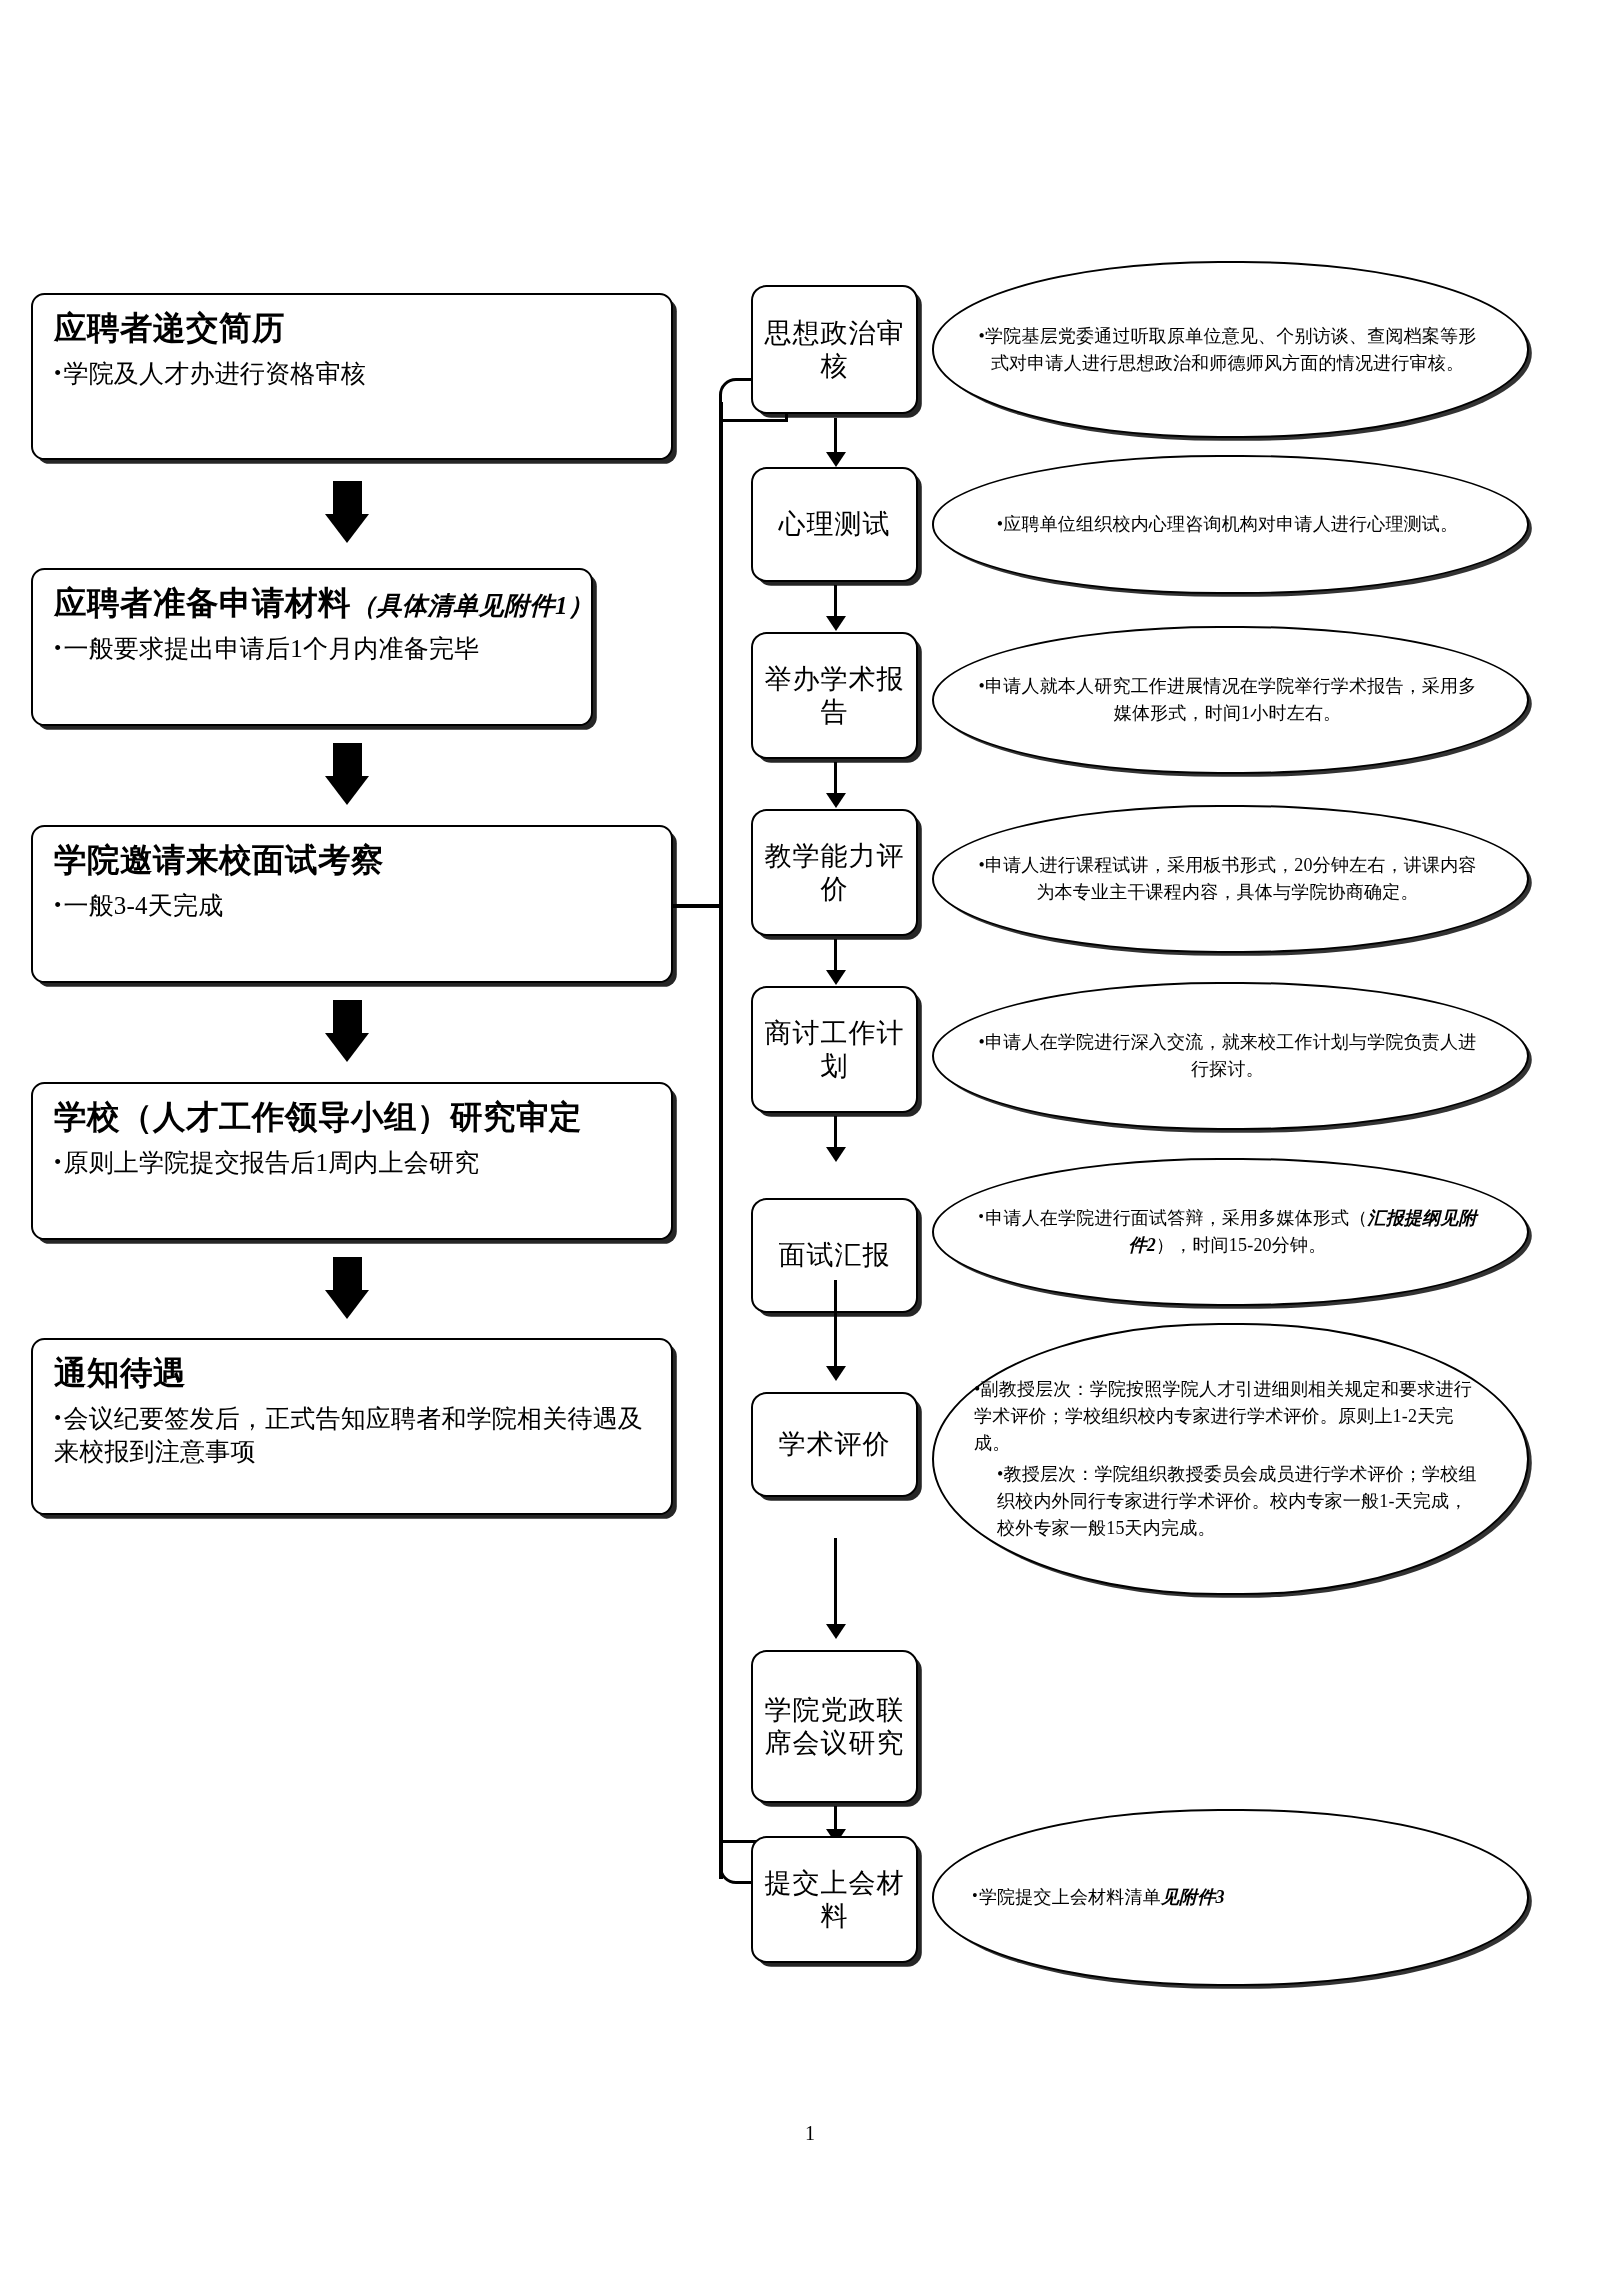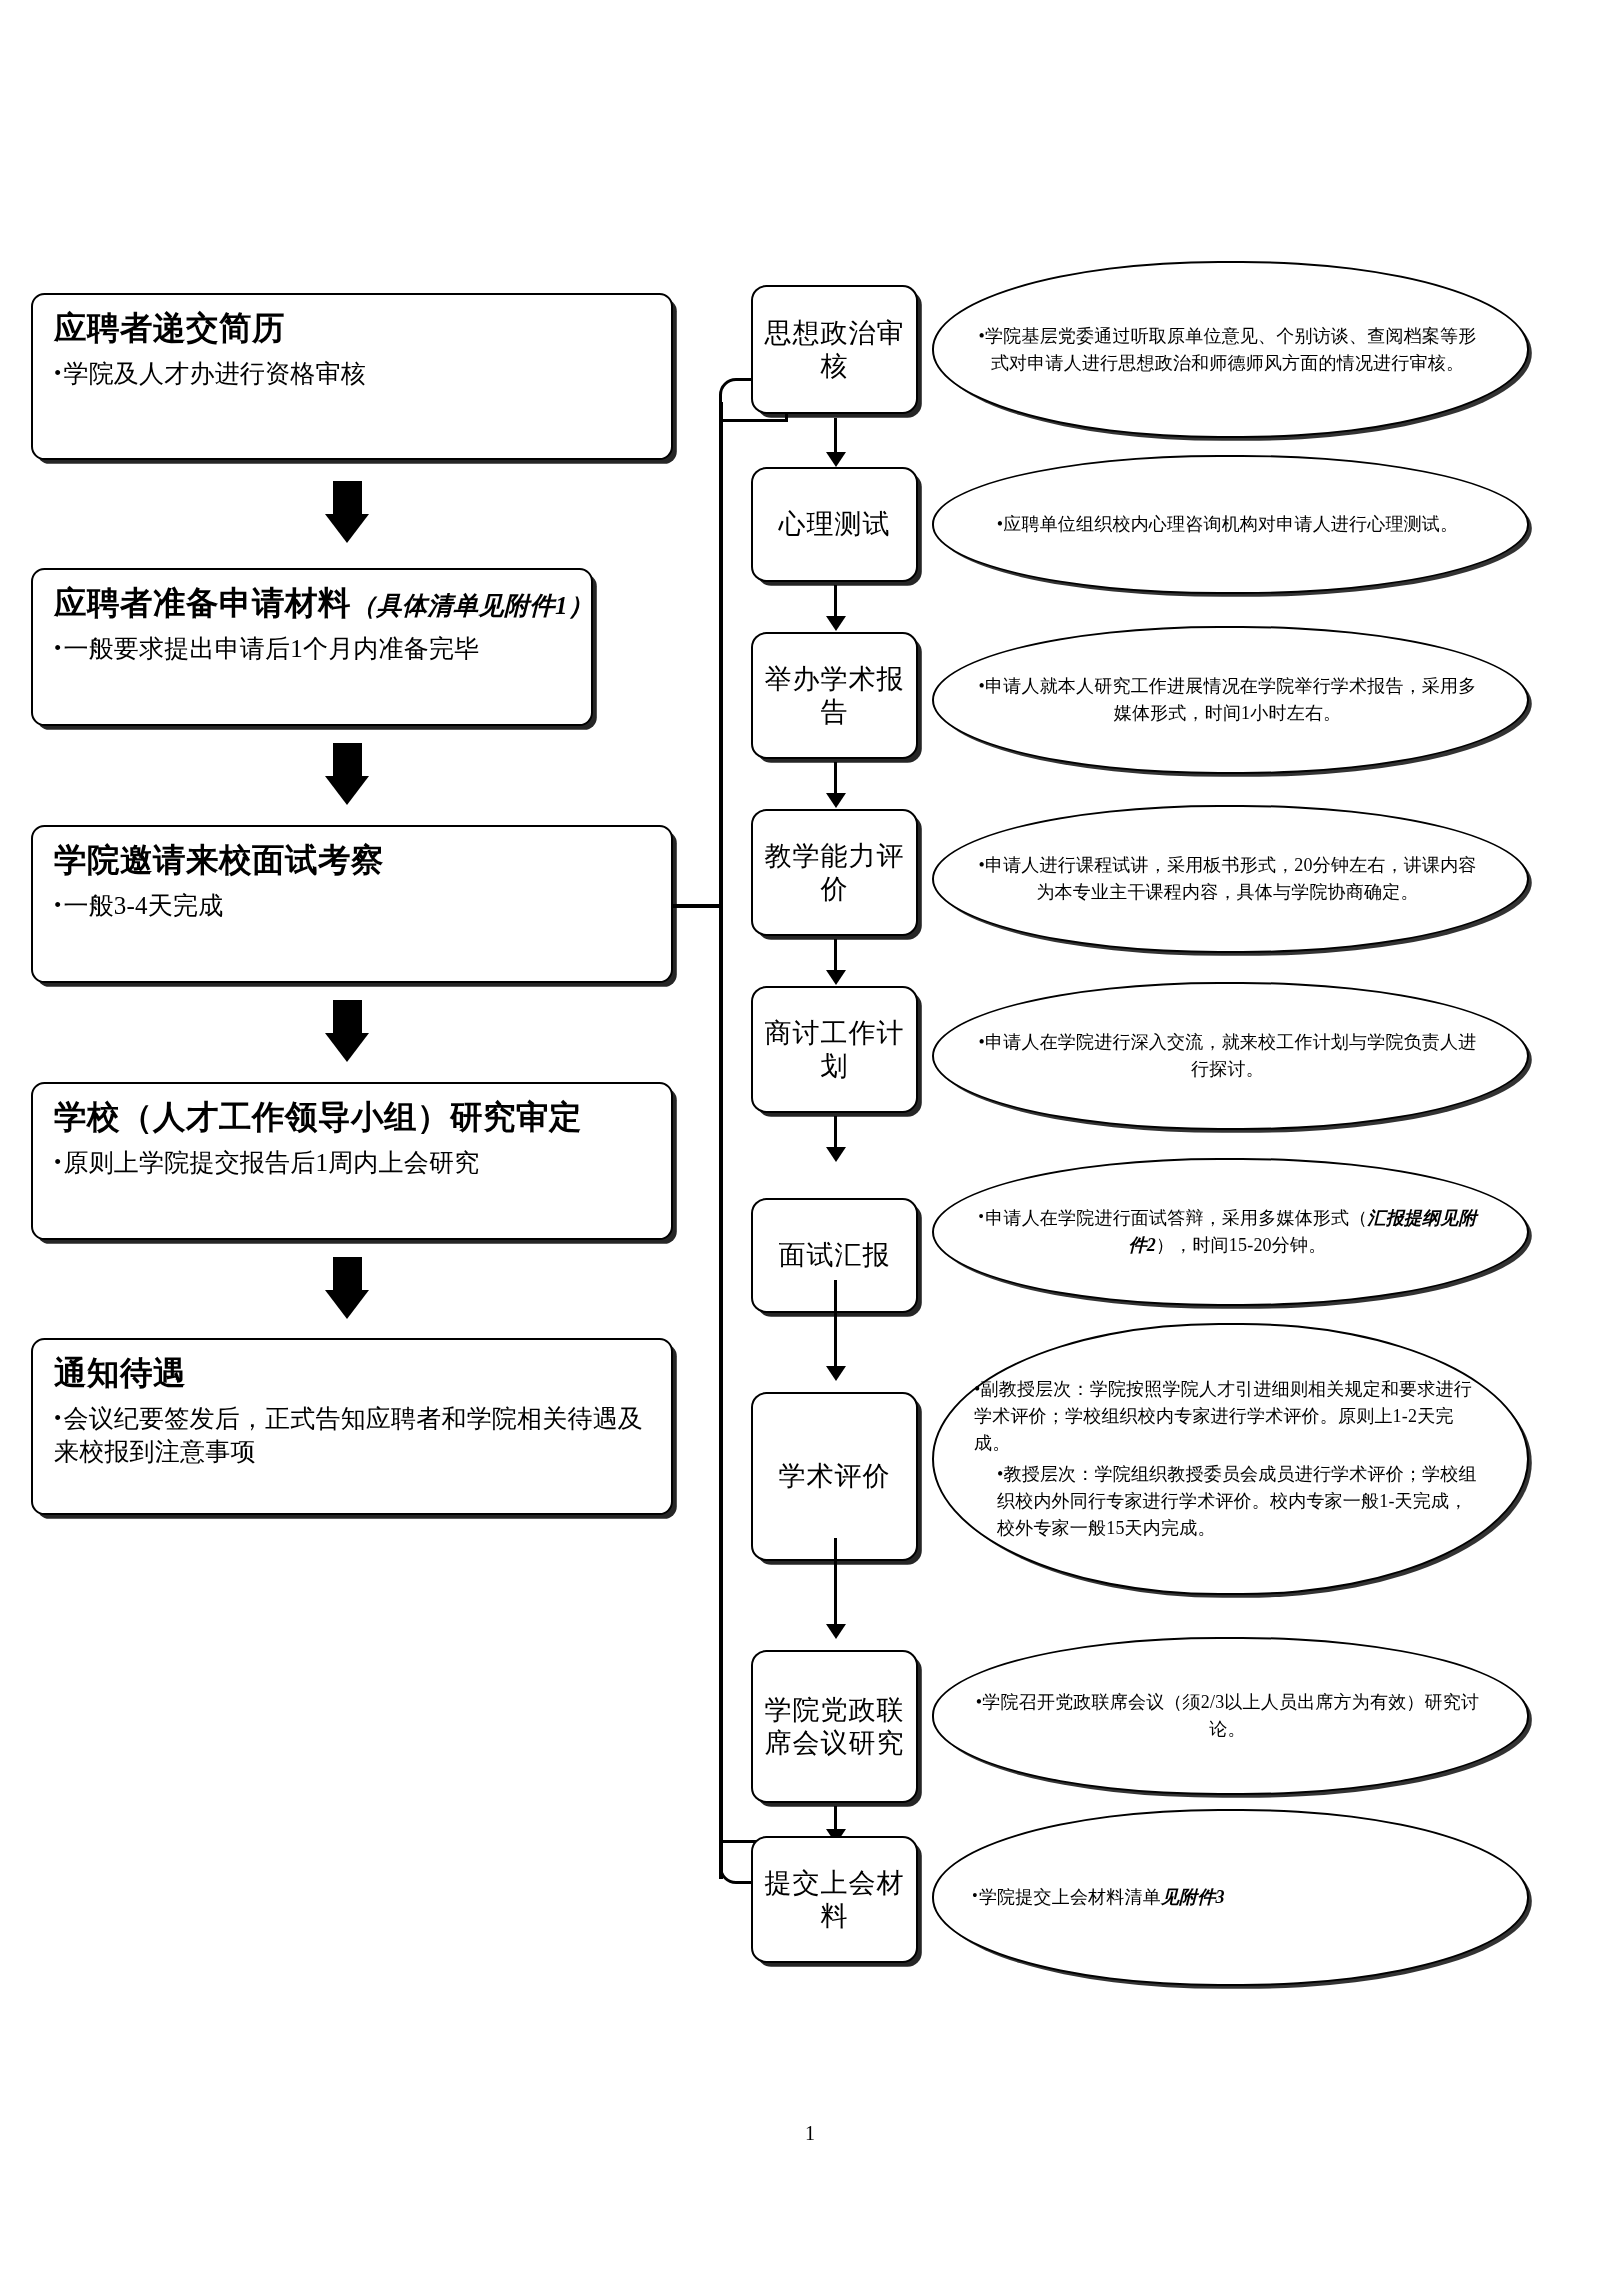--- a/index.html
+++ b/index.html
@@ -333,41 +333,36 @@
       <p>
         <span class="dot">•</span>申请人在学院进行面试答辩，采用多媒体形式（<span class="bi">汇报提纲见附件2</span>），时间15-20分钟。
       </p>
     </div>
   </div>
   <div class="sub-arrow" style="left:824px; top:1280px;">
     <div class="shaft" style="height:86px;"></div>
       <div class="head"></div>
   </div>
 
-  <div class="sub-box" style="left:751px; top:1392px; width:167px; height:169px;">
+  <div class="sub-box" style="left:751px; top:1392px; width:167px; height:105px;">
     <div class="sub-label">学术评价</div>
   </div>
   <div class="bubble" style="left:932px; top:1323px; width:597px; height:272px; border-radius:287px/136px;">
     <div class="bubble-text left-align" style="padding:0 48px 0 40px;">
       <p>•副教授层次：学院按照学院人才引进细则相关规定和要求进行学术评价；学校组织校内专家进行学术评价。原则上1-2天完成。</p>
       <p>•教授层次：学院组织教授委员会成员进行学术评价；学校组织校内外同行专家进行学术评价。校内专家一般1-天完成，校外专家一般15天内完成。</p>
     </div>
   </div>
   <div class="sub-arrow" style="left:824px; top:1538px;">
     <div class="shaft" style="height:86px;"></div>
       <div class="head"></div>
   </div>
 
   <div class="sub-box" style="left:751px; top:1650px; width:167px; height:153px;">
     <div class="sub-label">学院党政联席会议研究</div>
-  </div>
-  <div class="bubble" style="left:932px; top:1637px; width:597px; height:158px; border-radius:287px/78px;">
-    <div class="bubble-text">
-      <p>•学院召开党政联席会议（须2/3以上人员出席方为有效）研究讨论。</p>
-    </div>
   </div>
   <div class="sub-arrow" style="left:824px; top:1806px;">
     <div class="shaft" style="height:23px;"></div>
       <div class="head"></div>
   </div>
 
   <div class="sub-box" style="left:751px; top:1836px; width:167px; height:127px;">
     <div class="sub-label">提交上会材料</div>
   </div>
   <div class="bubble" style="left:932px; top:1809px; width:597px; height:177px; border-radius:287px/88px;">

